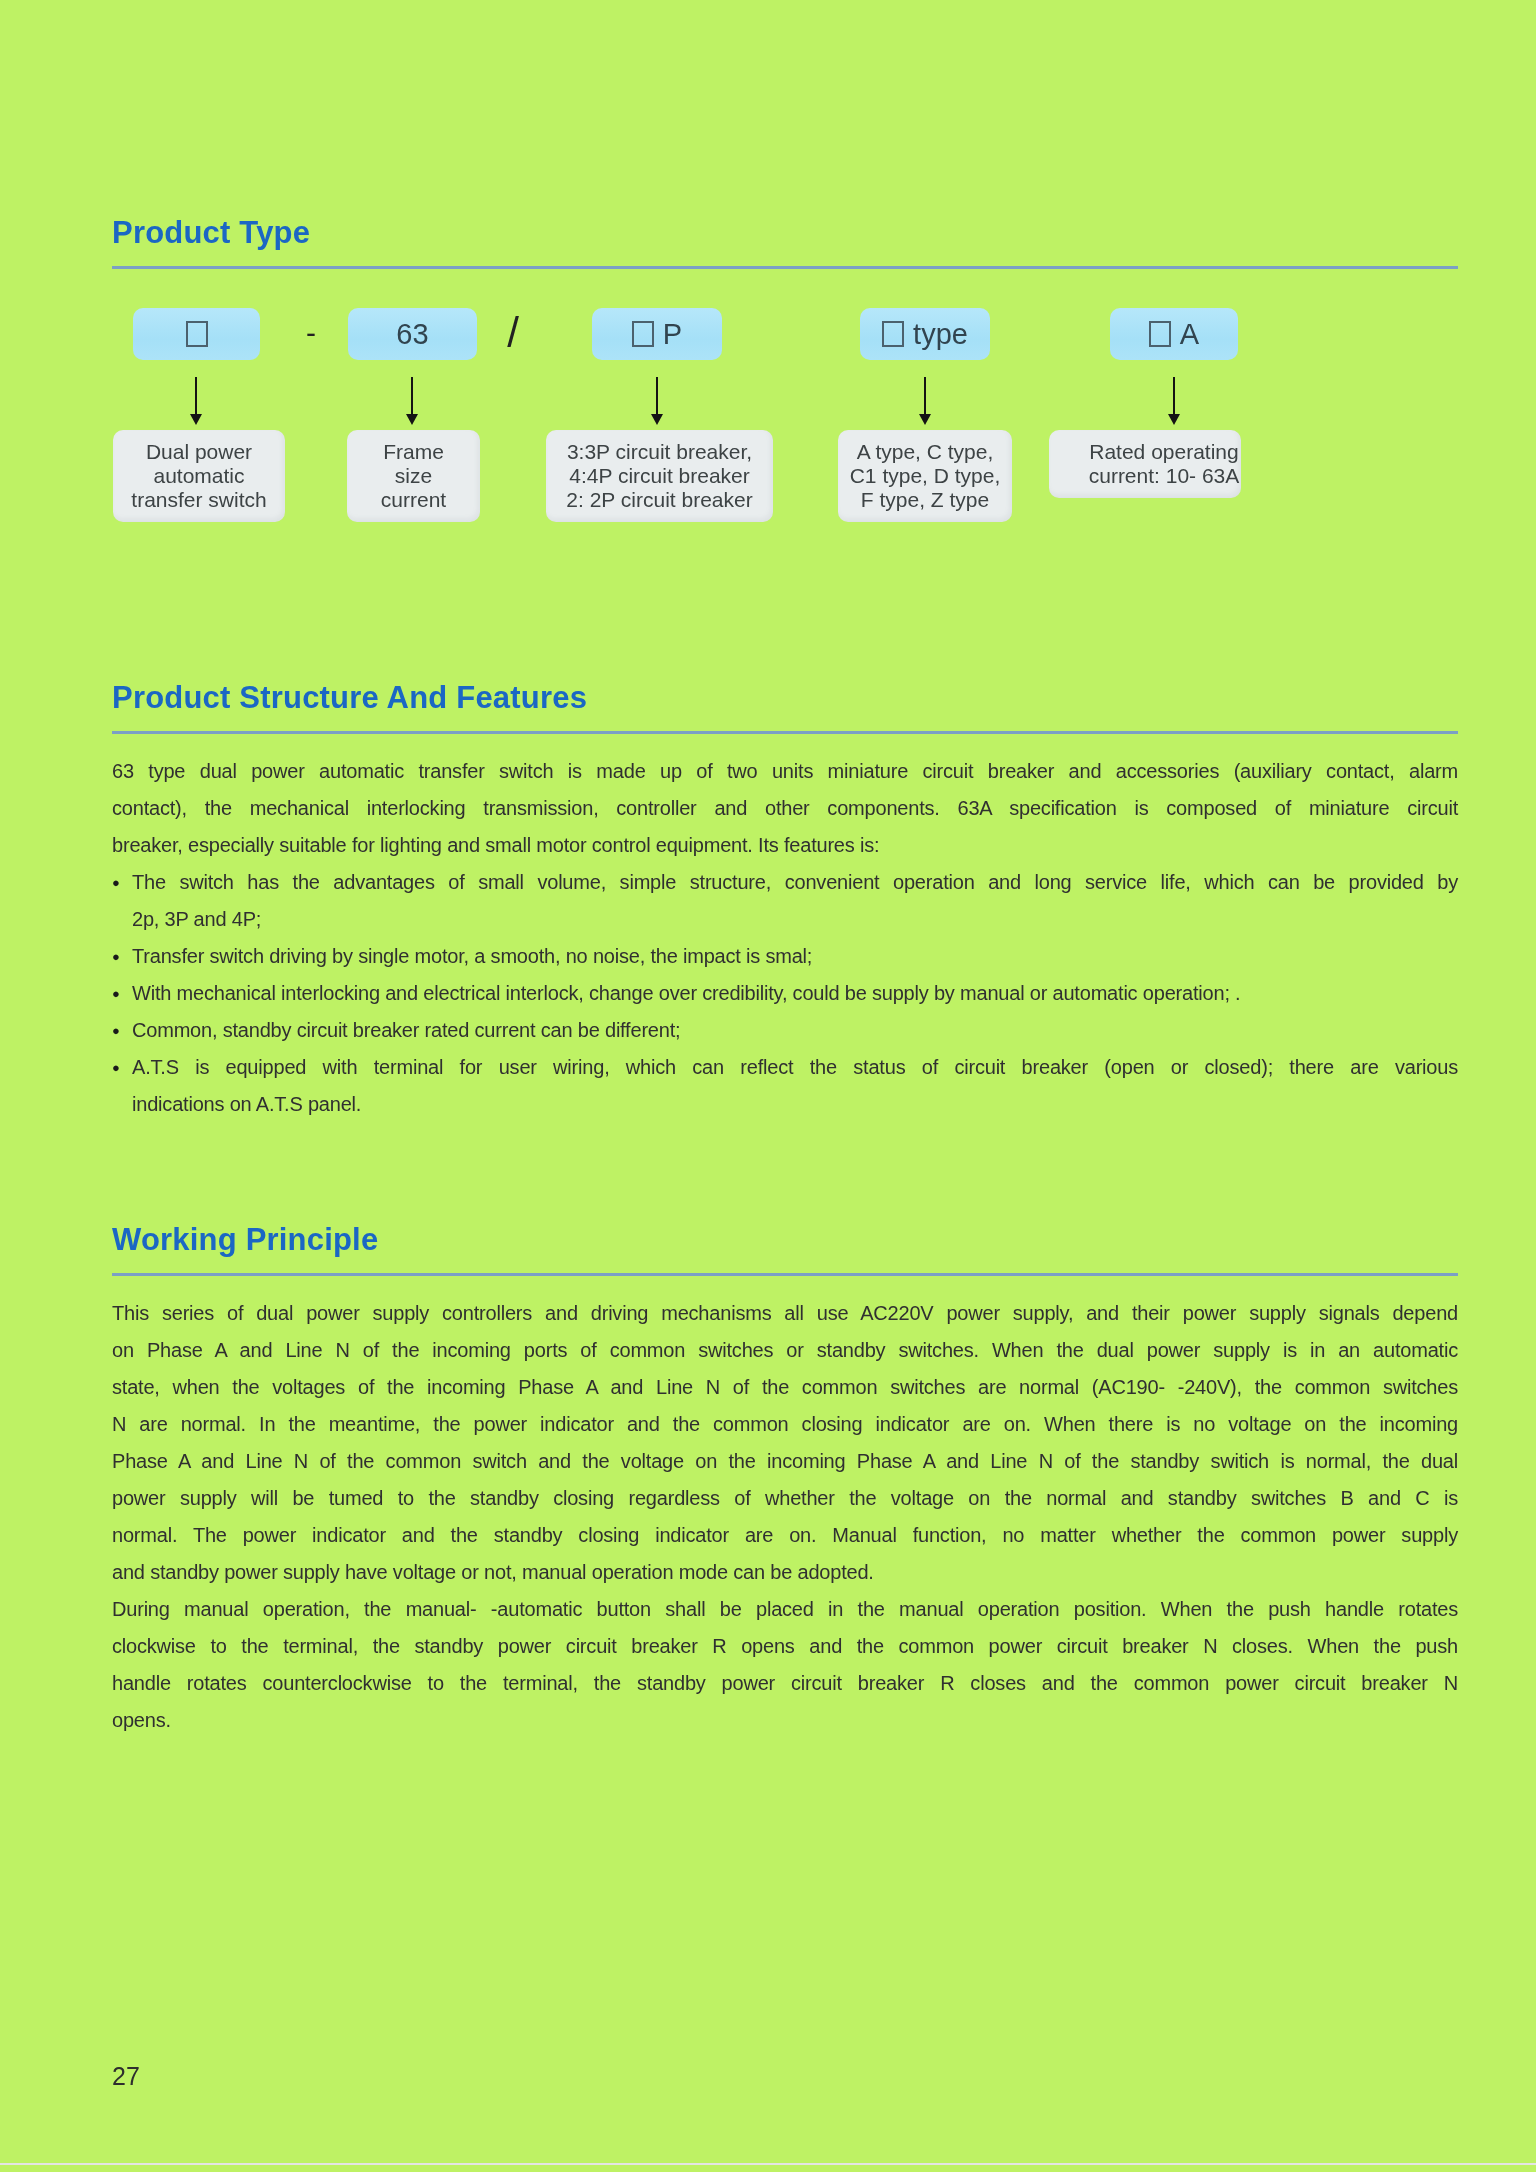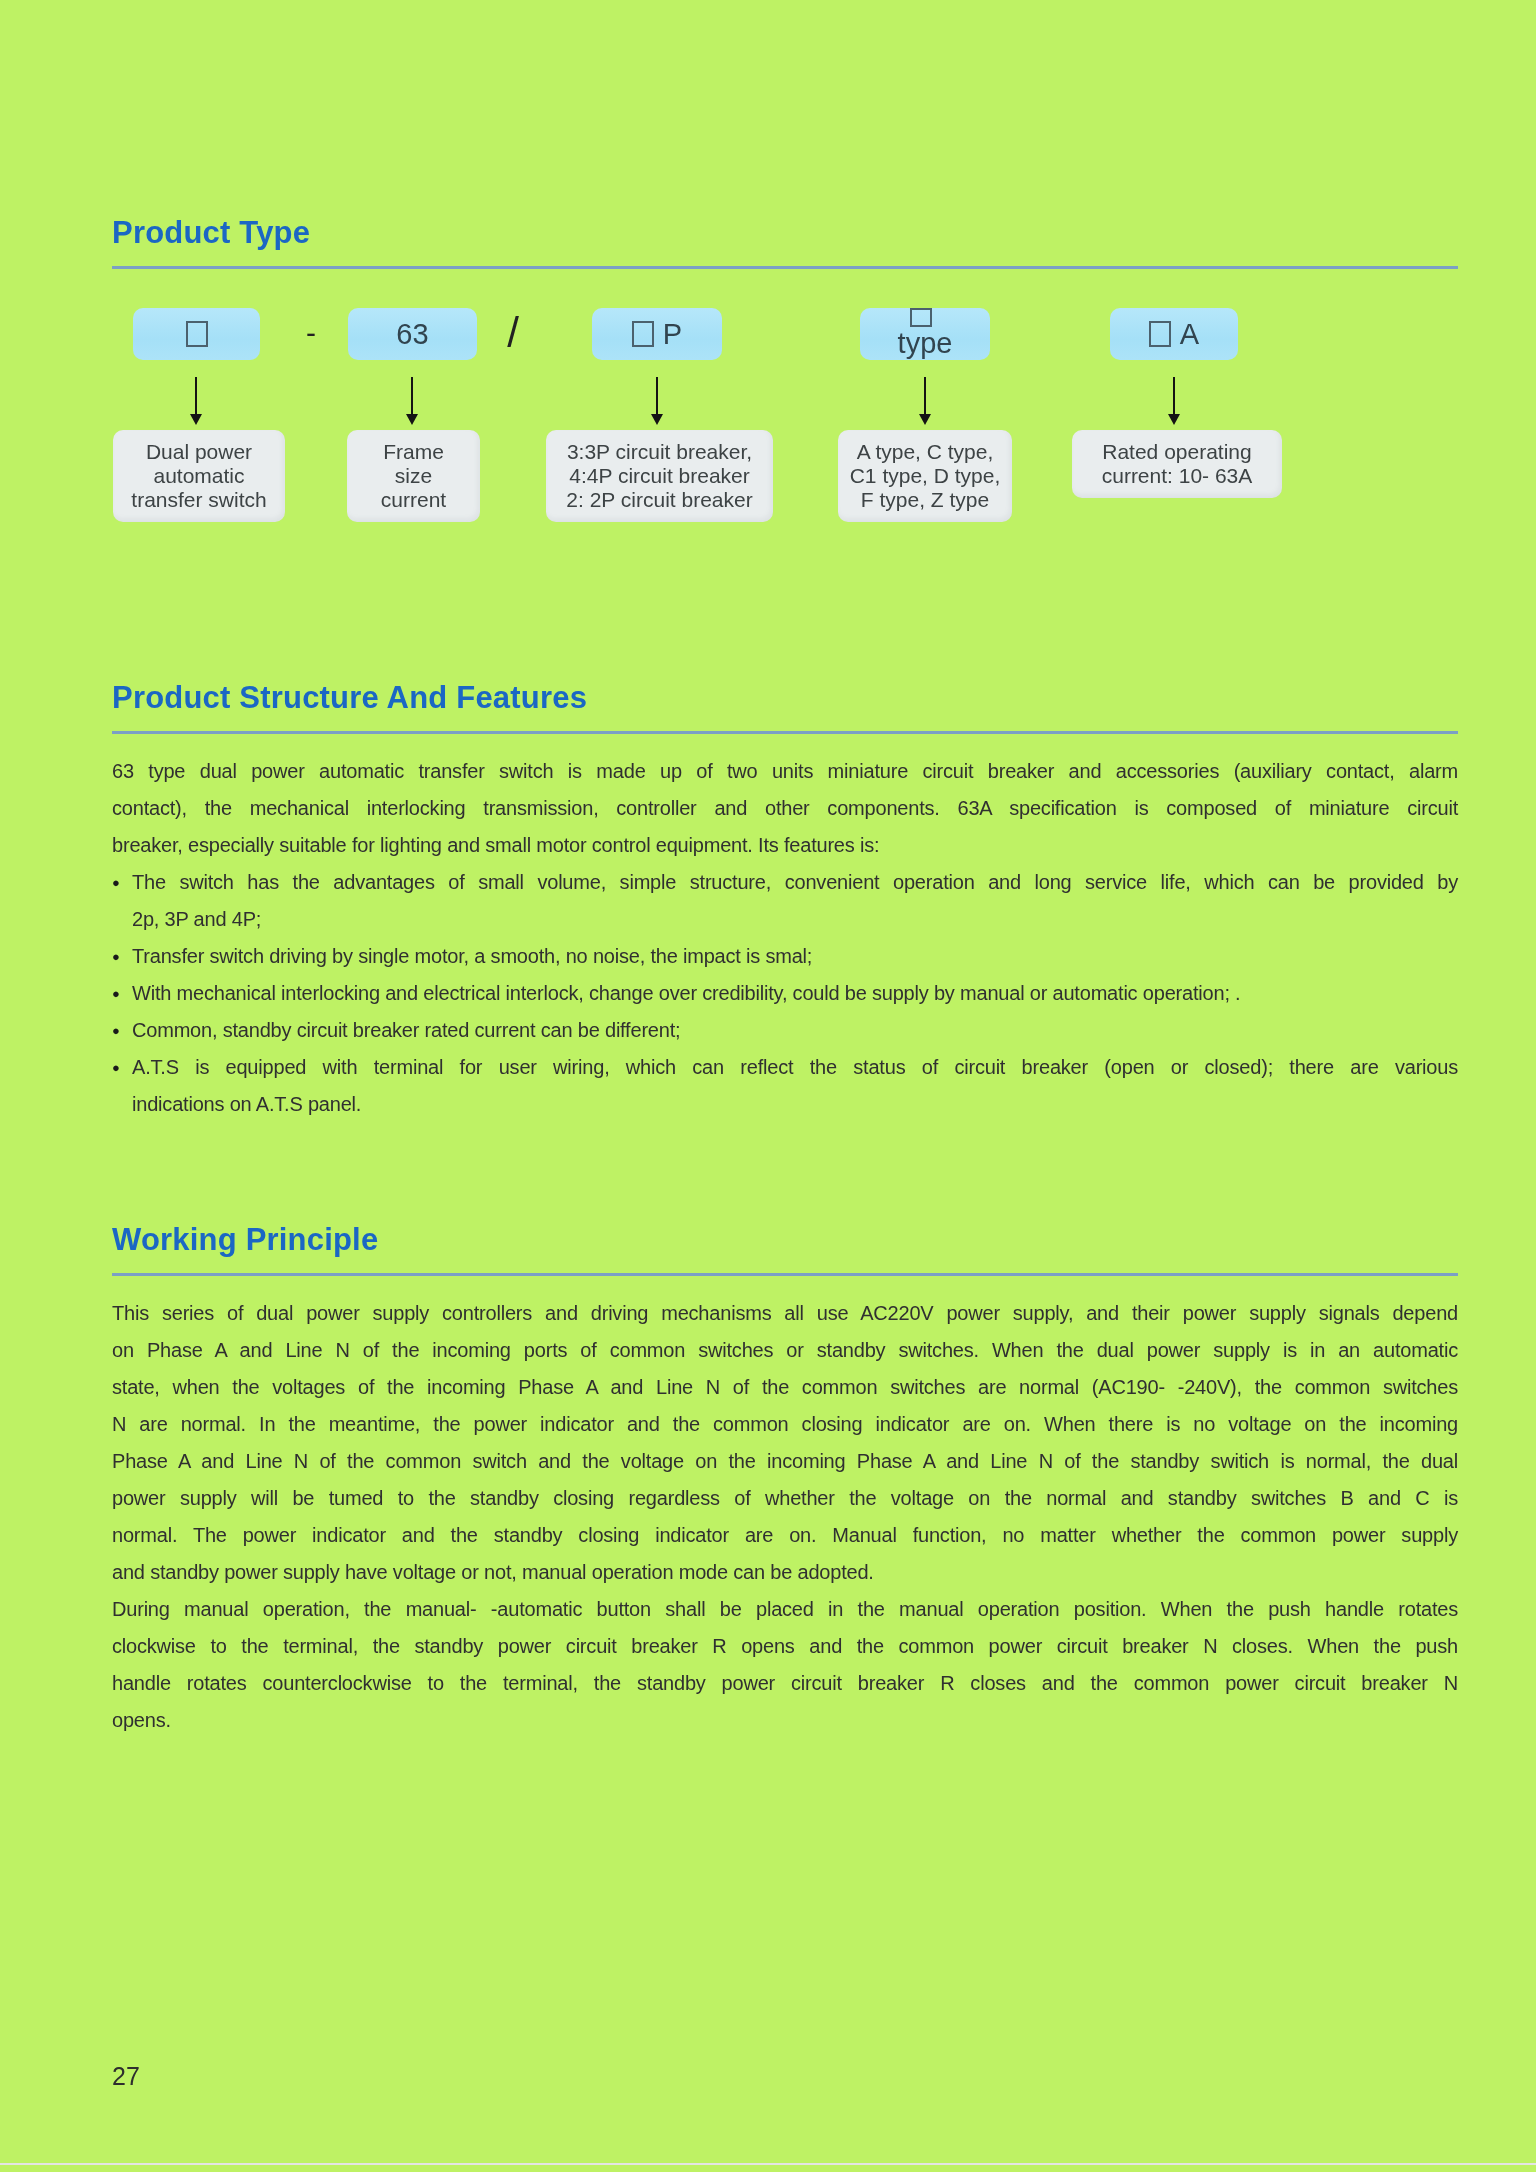--- a/index.html
+++ b/index.html
@@ -79,36 +79,36 @@
         <div class="bbox" style="left: 480px; width: 130px;">
           <span class="sq gap"></span>
           <span>P</span>
         </div>
         <div class="arrow" style="left: 544px;"></div>
         <div class="gbox h3" style="left: 434px; width: 227px;">
           <div>3:3P circuit breaker,</div>
           <div>4:4P circuit breaker</div>
           <div>2: 2P circuit breaker</div>
         </div>
-        <div class="bbox" style="left: 748px; width: 130px; flex-direction: column;">
+        <div class="bbox" style="left: 748px; width: 130px;">
           <span class="sq gap"></span>
           <span>type</span>
         </div>
         <div class="arrow" style="left: 812px;"></div>
         <div class="gbox h3" style="left: 726px; width: 174px;">
           <div>A type, C type,</div>
           <div>C1 type, D type,</div>
           <div>F type, Z type</div>
         </div>
         <div class="bbox" style="left: 998px; width: 128px;">
           <span class="sq gap"></span>
           <span>A</span>
         </div>
         <div class="arrow" style="left: 1061px;"></div>
-        <div class="gbox h2l" style="left: 960px; width: 210px;">
+        <div class="gbox h2l" style="left: 937px; width: 154px; padding-left: 38px;">
           <div>Rated operating</div>
           <div>current: 10- 63A</div>
         </div>
         <div class="sep dash" style="left: 184px;">-</div>
         <div class="sep slash" style="left: 386px;">/</div>
       </div>
   </section>
 
   <section class="sec" id="sec-features" style="top:680px">
     <h2>Product Structure And Features</h2>

